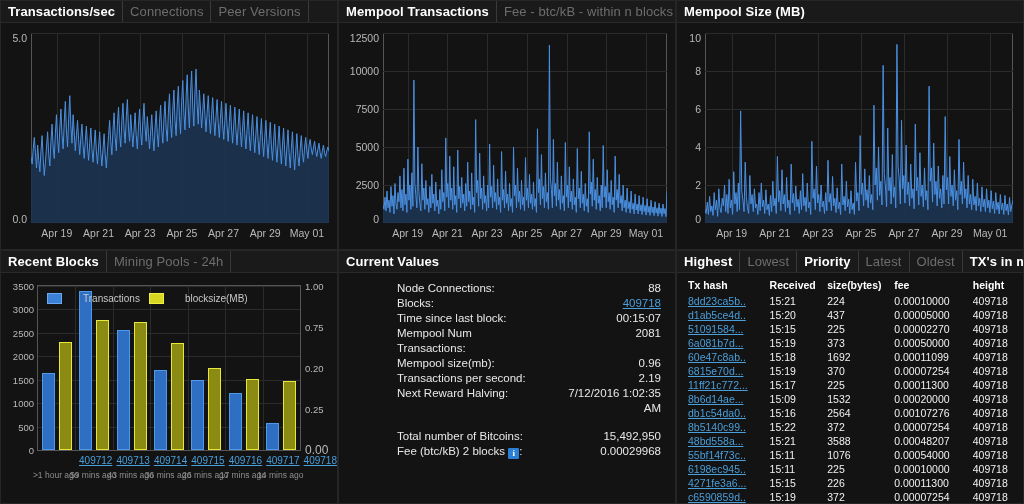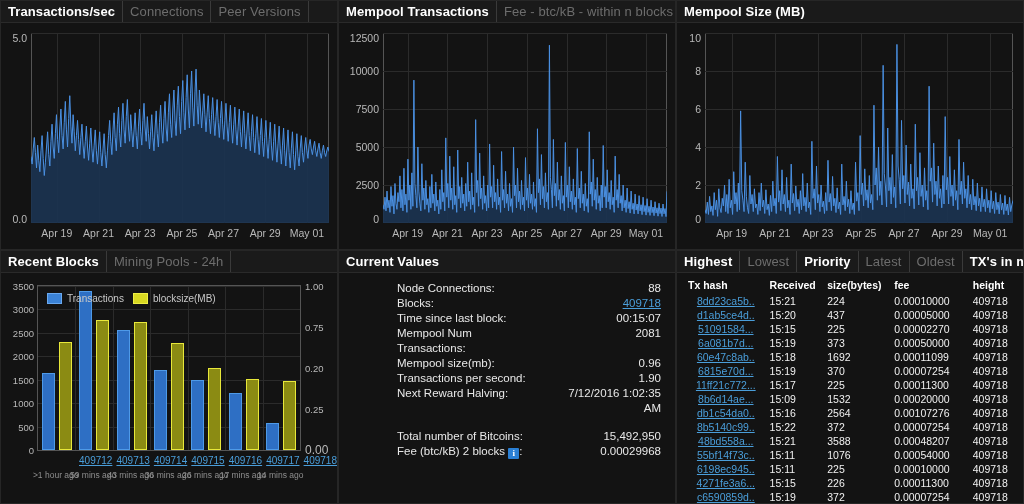--- a/index.html
+++ b/index.html
@@ -46,21 +46,21 @@
 
   
   .bars-plot { position: absolute; border: 1px solid #555; }
   .bar { position: absolute; bottom: 0; }
   .bar.tx { background: #2e6fc4; border: 1px solid #4e9ae8; }
   .bar.bs { background: #8b8b13; border: 1px solid #e8e83a; }
   .legend {
     position: absolute; display: flex; gap: 9px; align-items: center;
     font-size: 10px; color: #c8c8c8; z-index: 4;
   }
-  .legend .li { display: flex; align-items: center; gap: 5px; }
+  .legend .li { display: flex; align-items: center; gap: 21px; }
   .legend .sw { width: 15px; height: 11px; display: block; }
   .sw.tx { background: #3b82d6; border: 1px solid #6aa9ef; }
   .sw.bs { background: #d8d822; border: 1px solid #eeee44; }
   .blk-link {
     position: absolute; font-size: 10px; color: #4a9eda;
     text-decoration: underline; transform: translateX(-50%); white-space: nowrap; margin-left: 40px;
   }
   .blk-age {
     position: absolute; font-size: 8.5px; color: #8e8e8e;
     transform: translateX(-50%); white-space: nowrap;
@@ -82,21 +82,21 @@
 
   
   .tbl-body { position: absolute; left: 0; right: 0; top: 22px; bottom: 0; padding: 4px 6px 0 8px; }
   table.mp { width: 100%; border-collapse: collapse; }
   table.mp th {
     font-size: 10.5px; color: #ffffff; text-align: left; font-weight: bold;
     padding: 2px 3px 3px 3px;
   }
   table.mp td { font-size: 10.5px; color: #f0f0f0; padding: 1px 3px; white-space: nowrap; }
   table.mp td.hash { color: #4a9eda; text-decoration: underline; }
-  .c-hash { width: 94px; text-align: center; } .c-recv { width: 62px; } .c-size { width: 72px; }
+  .c-hash { width: 94px; } .c-recv { width: 62px; } .c-size { width: 72px; }
   .c-fee  { width: 92px; } .c-hgt { width: 52px; }
 </style>
 </head>
 <body>
 
 <div class="dash">
 
   <div class="panel" style="left:0;top:0;width:338px;height:250px;">
     <div class="panel-head">
       <div class="tab">Transactions/sec</div>
@@ -311,21 +311,21 @@
         <div class="cv-row">
           <div class="cv-key">Transactions:</div>
           <div class="cv-val"></div>
         </div>
         <div class="cv-row">
           <div class="cv-key">Mempool size(mb):</div>
           <div class="cv-val">0.96</div>
         </div>
         <div class="cv-row">
           <div class="cv-key">Transactions per second:</div>
-          <div class="cv-val">1.90</div>
+          <div class="cv-val">2.19</div>
         </div>
         <div class="cv-row">
           <div class="cv-key">Next Reward Halving:</div>
           <div class="cv-val">7/12/2016 1:02:35</div>
         </div>
         <div class="cv-sub">AM</div>
         <div style="height: 13px;"></div>
         <div class="cv-row">
           <div class="cv-key">Total number of Bitcoins:</div>
           <div class="cv-val">15,492,950</div>

